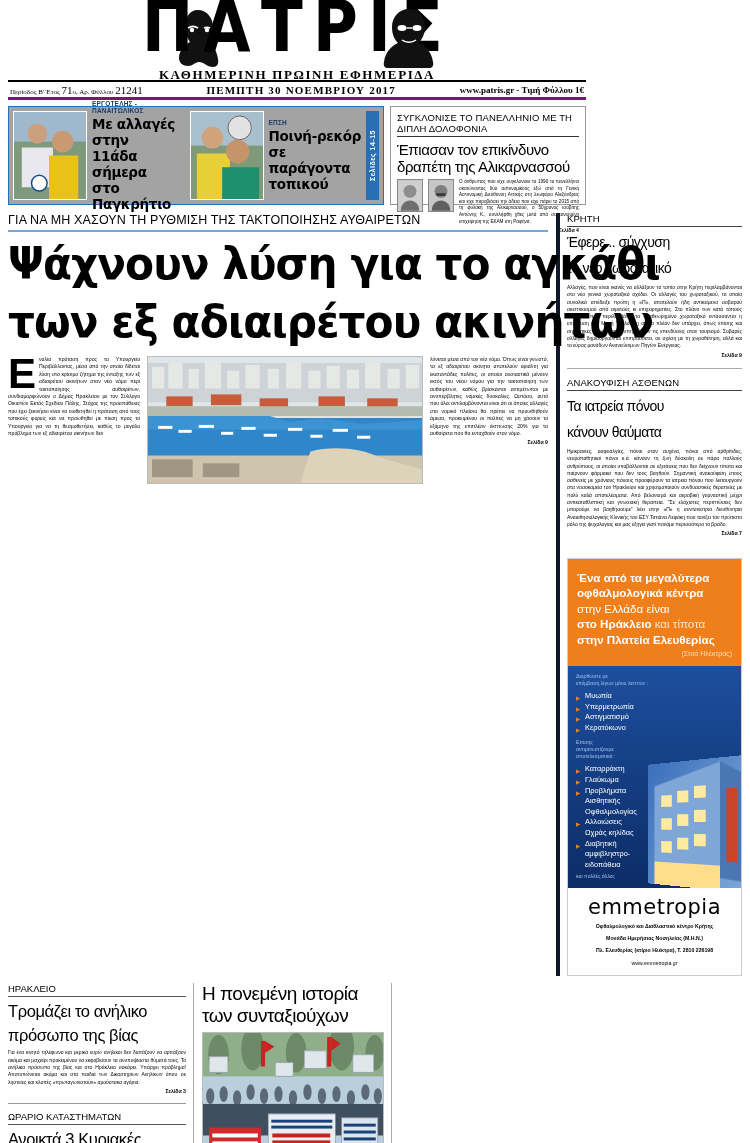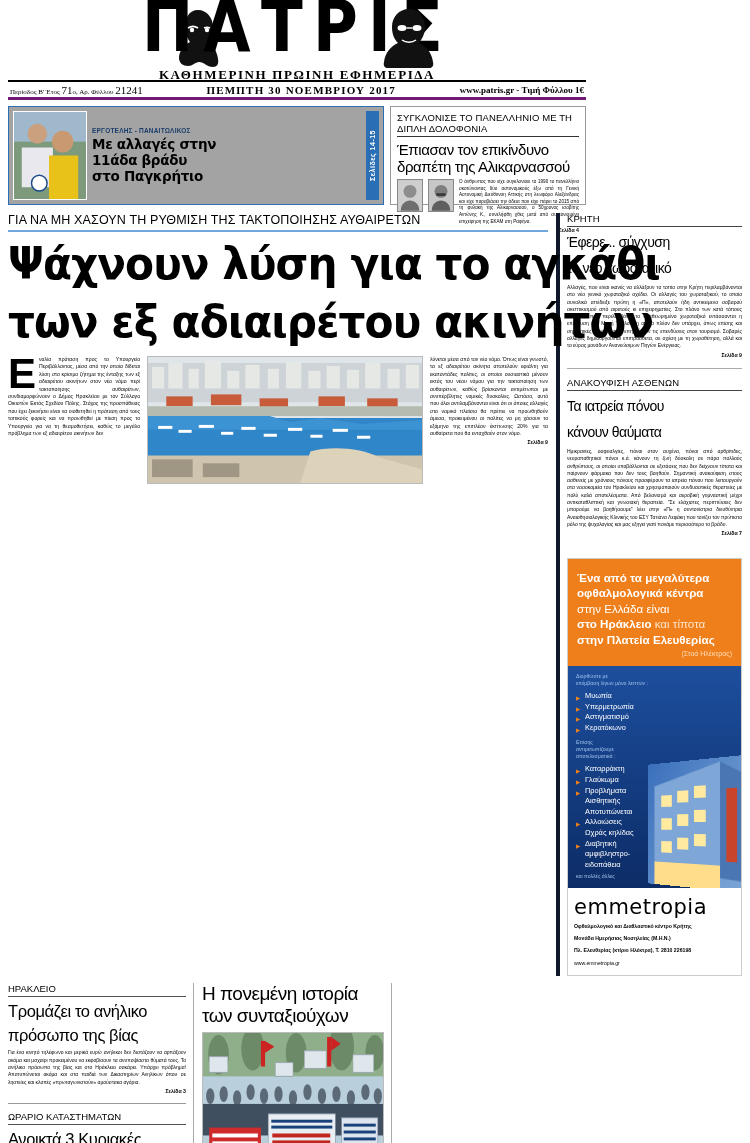--- a/index.html
+++ b/index.html
@@ -132,21 +132,21 @@
   .eye-list { list-style: none; margin-top: 4px; width: 92px; }
   .eye-list li { color: #fff; font-size: 7.4px; line-height: 10.6px; position: relative; padding-left: 9px; }
   .eye-list li::before { content: "\25B6"; color: #ef7f1a; position: absolute; left: 0; font-size: 5.5px; top: 2px; }
   .eye-list li.nobullet { padding-left: 9px; }
   .eye-list li.nobullet::before { content: ""; }
   .eye-bldg {
     position: absolute; right: -6px; bottom: 0; width: 105px; height: 128px;
     background: linear-gradient(120deg,#3a6fbb,#7fa8d8);
     transform: perspective(180px) rotateY(-16deg);
   }
-  .eye-ad-bot { background: #fff; padding: 7px 6px 8px; }
+  .eye-ad-bot { background: #fff; padding: 7px 6px 8px; text-align: center; }
   .eye-brand { font-size: 21px; letter-spacing: 0.5px; font-family:"DejaVu Sans",sans-serif; }
   .eye-tag { font-size: 5.2px; font-weight: bold; line-height: 7.5px; margin-top: 4px; }
   .eye-addr { font-size: 5.2px; font-weight: bold; line-height: 7.5px; margin-top: 5px; }
 
   
   .bottom-area { display: flex; gap: 8px; margin-top: 7px; }
   .col-left { flex: 0 0 186px; border-right: 1px solid #aaa; padding-right: 7px; }
   .col-mid { flex: 1; border-right: 1px solid #aaa; padding-right: 7px;}
 
   .sec-kicker { font-size: 9.5px; border-bottom: 1px solid #555; padding-bottom: 2px; }
@@ -206,22 +206,41 @@
             <circle cx="24" cy="22" r="10" fill="#caa07e"></circle>
               <path d="M8 36h32v40H8z" fill="#e8e8ee"></path>
             <circle cx="50" cy="30" r="11" fill="#c99a72"></circle>
               <path d="M36 44h30v44H36z" fill="#e8c218"></path>
             <circle cx="26" cy="72" r="8" fill="#fff" stroke="#1b4b8a" stroke-width="1.5"></circle>
           </svg>
         </div>
         <div class="sports-text">
           <div class="kicker-blue">ΕΡΓΟΤΕΛΗΣ - ΠΑΝΑΙΤΩΛΙΚΟΣ</div>
           <div class="sports-head">Με αλλαγές στην</div>
-          <div class="sports-head">11άδα βράδυ</div>
+          <div class="sports-head">11άδα σήμερα</div>
           <div class="sports-head">στο Παγκρήτιο</div>
+        </div>
+      </div>
+      <div class="sports-item">
+        <div class="sports-photo">
+          <svg viewBox="0 0 74 88" width="100%" height="100%" preserveAspectRatio="none">
+            <rect width="74" height="88" fill="#a8bfce"></rect>
+            <rect y="34" width="74" height="54" fill="#7f9a78"></rect>
+            <circle cx="50" cy="16" r="12" fill="#e2e2e2" stroke="#666"></circle>
+            <circle cx="22" cy="26" r="11" fill="#d0a37c"></circle>
+              <path d="M6 42h34v46H6z" fill="#e8cf3a"></path>
+            <circle cx="48" cy="40" r="12" fill="#c59468"></circle>
+              <path d="M32 56h38v32H32z" fill="#1f8f6e"></path>
+          </svg>
+        </div>
+        <div class="sports-text">
+          <div class="kicker-blue">ΕΠΣΗ</div>
+          <div class="sports-head">Ποινή-ρεκόρ</div>
+          <div class="sports-head">σε παράγοντα</div>
+          <div class="sports-head">τοπικού</div>
         </div>
       </div>
       <div class="page-tab">
         <span>Σελίδες 14-15</span>
       </div>
     </div>
 
     <div class="crime-box">
       <div class="crime-kicker">ΣΥΓΚΛΟΝΙΣΕ ΤΟ ΠΑΝΕΛΛΗΝΙΟ ΜΕ ΤΗ ΔΙΠΛΗ ΔΟΛΟΦΟΝΙΑ</div>
       <div class="crime-head">Έπιασαν τον επικίνδυνο δραπέτη της Αλικαρνασσού</div>
@@ -381,21 +400,21 @@
           <div class="eye-note" style="margin-top:6px">
             <div>Επίσης</div>
             <div>αντιμετωπίζουμε</div>
             <div>αποτελεσματικά :</div>
           </div>
           <ul class="eye-list">
             <li>Καταρράκτη</li>
             <li>Γλαύκωμα</li>
             <li>Προβλήματα</li>
             <li class="nobullet">Αισθητικής</li>
-            <li class="nobullet">Αποτυπώνεται</li>
+            <li class="nobullet">Οφθαλμολογίας</li>
             <li>Αλλοιώσεις</li>
             <li class="nobullet">Ωχράς κηλίδας</li>
             <li>Διαβητική</li>
             <li class="nobullet">αμφιβληστρο-</li>
             <li class="nobullet">ειδοπάθεια</li>
           </ul>
           <div class="eye-note" style="margin-top:3px">και πολλές άλλες</div>
         </div>
         <div class="eye-ad-bot">
           <div class="eye-brand">emmetropia</div>

